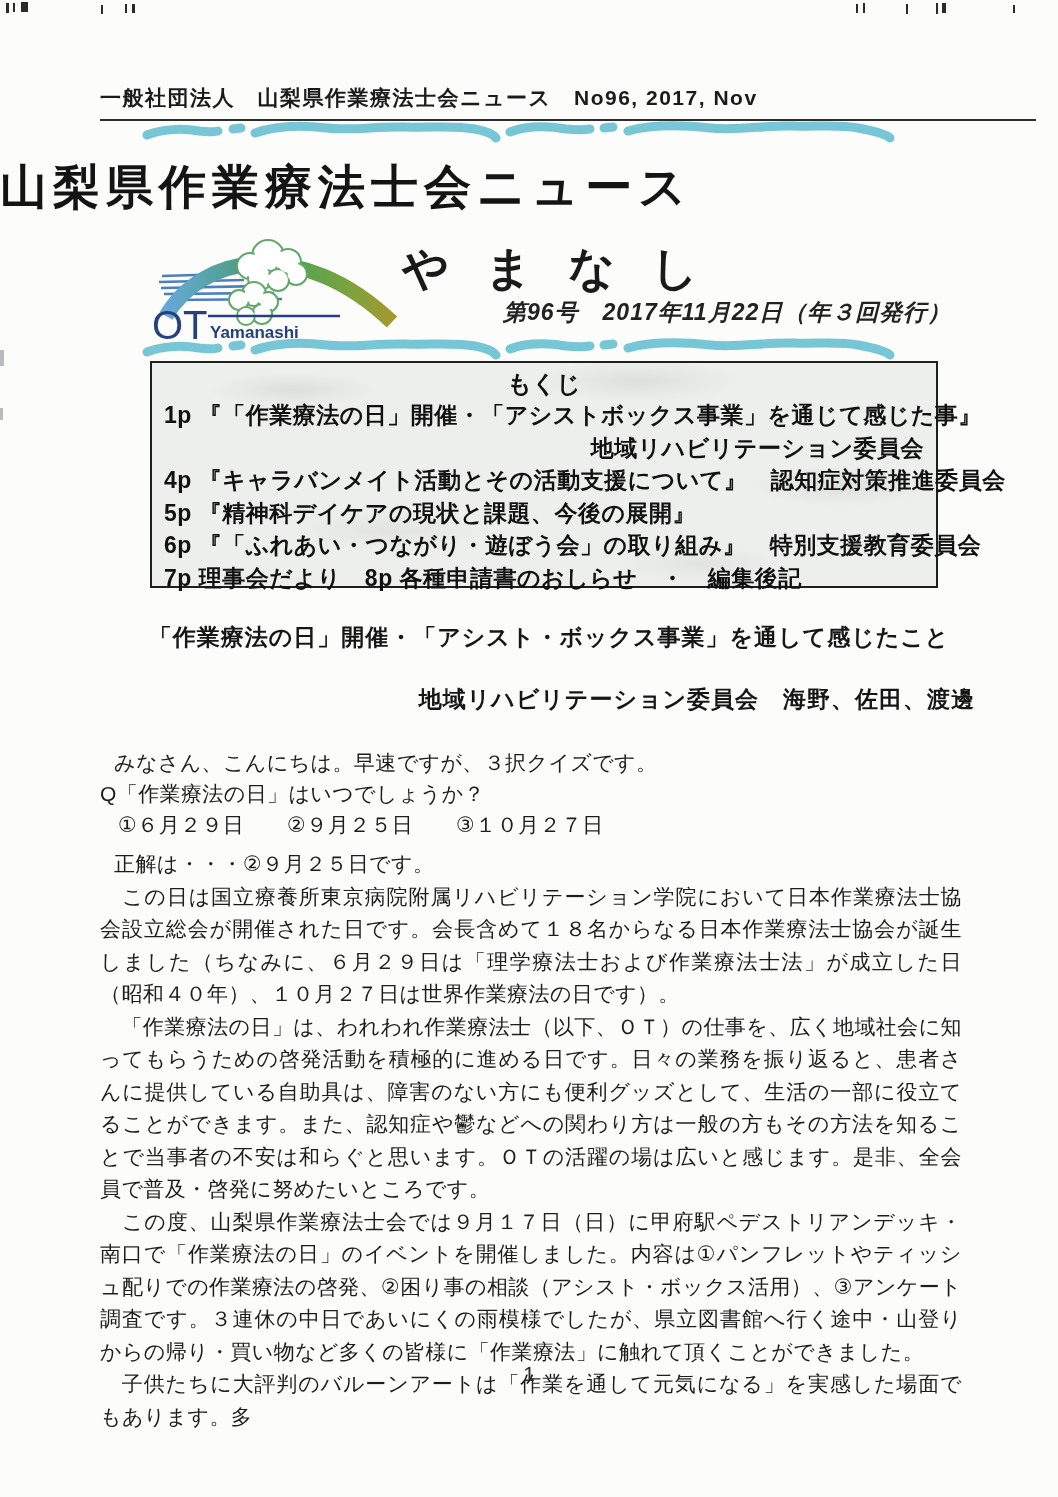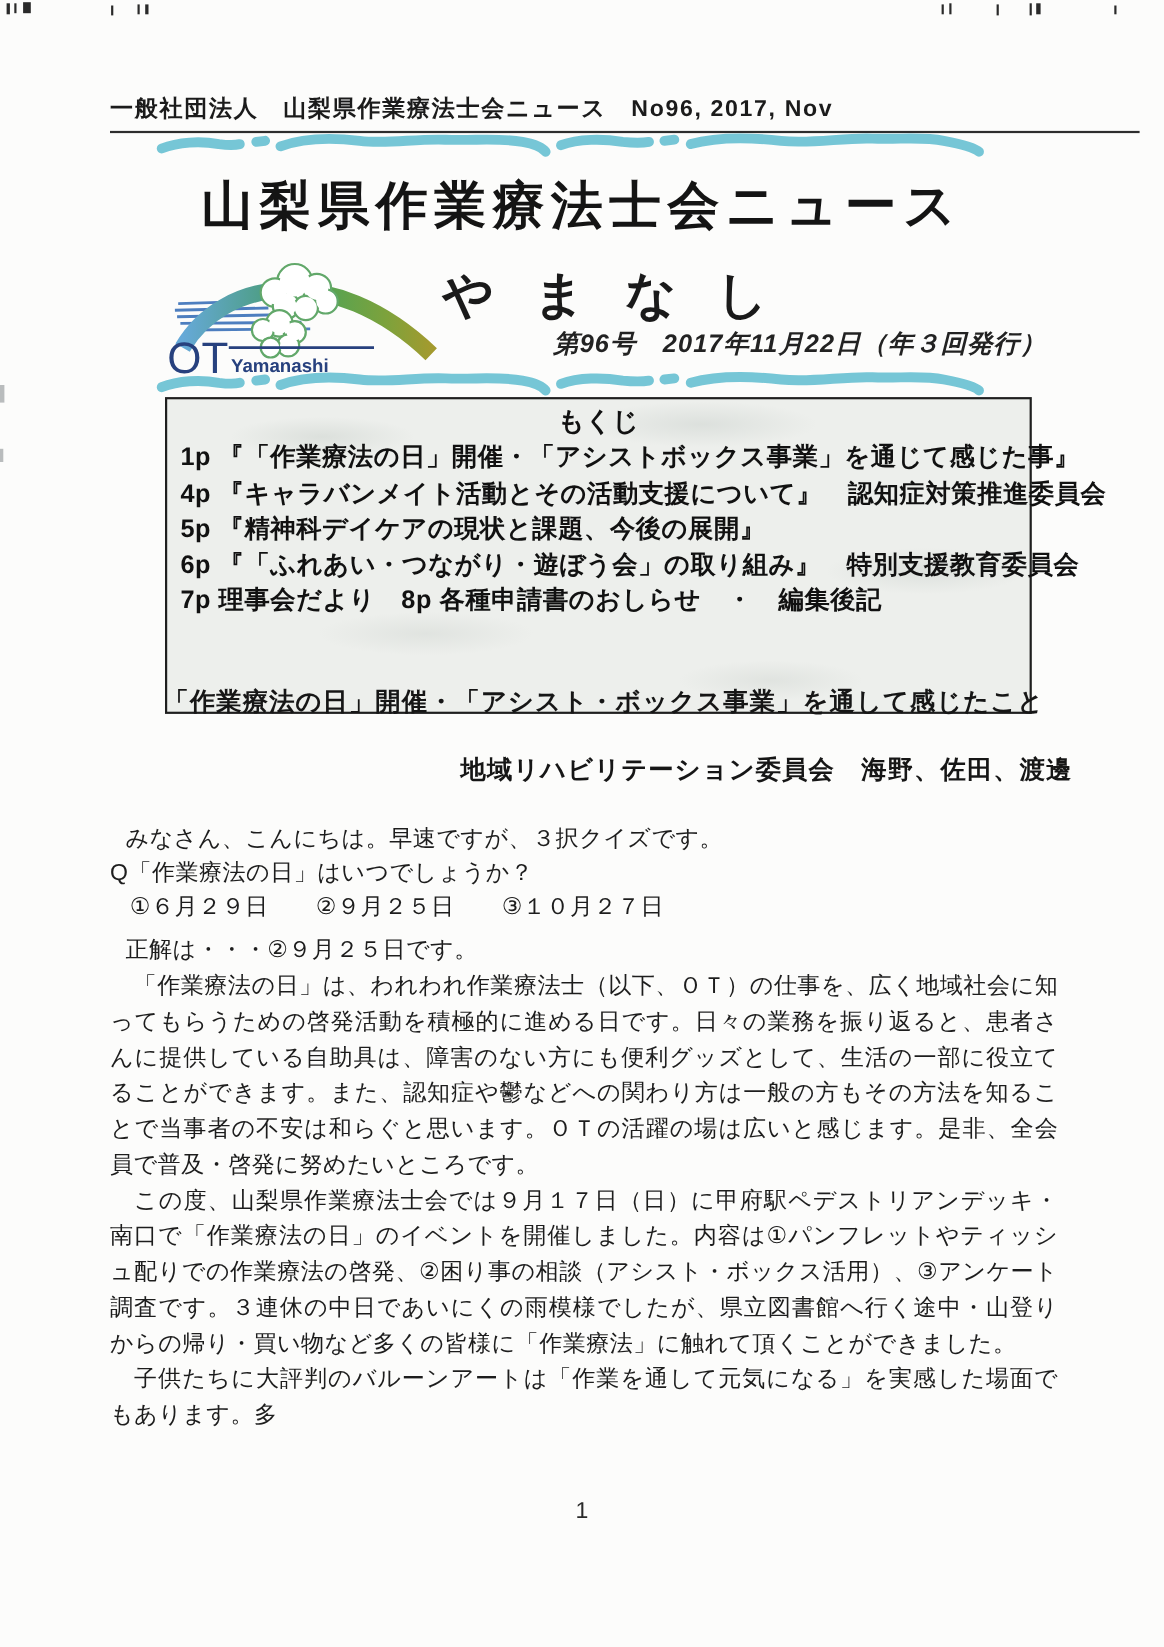--- a/index.html
+++ b/index.html
@@ -21,40 +21,40 @@
     padding-bottom:7px;border-bottom:2.5px solid #2d2d2d;color:#1b1b1b;
   }
 
   
   .wave{left:136px;width:802px;height:30px;}
   .wave.top{top:116px;}
   .wave.bottom{top:333px;}
 
   
   .main-title{
-    left:0;width:100%;top:156px;text-align:center;
+    left:0;width:100%;top:156px;
     font-size:47px;font-weight:600;letter-spacing:6px;color:#141414;
   }
 
   
   .logo{left:150px;top:236px;width:268px;height:110px;}
 
   
   .subtitle{
     left:402px;top:238px;font-size:46px;font-weight:600;
     letter-spacing:36px;color:#1a1a1a;white-space:nowrap;
   }
   .issue-line{
     left:503px;top:297px;font-size:23px;font-weight:600;
     letter-spacing:1px;color:#222;white-space:nowrap;font-style:italic;
   }
 
   
   .toc-box{
-    left:150px;top:361px;width:788px;height:288px;box-sizing:border-box;
+    left:150px;top:361px;width:788px;height:227px;box-sizing:border-box;
     border:2.5px solid #1f1f1f;
     background:
       radial-gradient(ellipse 120px 26px at 18% 12%, rgba(175,185,178,.28), transparent 70%),
       radial-gradient(ellipse 150px 30px at 62% 8%,  rgba(170,180,175,.25), transparent 70%),
       radial-gradient(ellipse 130px 30px at 88% 55%, rgba(172,182,176,.25), transparent 70%),
       radial-gradient(ellipse 140px 28px at 30% 75%, rgba(178,186,180,.22), transparent 70%),
       radial-gradient(ellipse 120px 26px at 70% 90%, rgba(178,186,180,.22), transparent 70%),
       #edefec;
     padding:5px 12px 0 12px;color:#111;
   }
@@ -189,32 +189,34 @@
     <path d="M118 17 C 140 9, 165 9, 190 12 C 215 15, 240 10, 268 11 C 295 12, 316 9, 338 13 C 349 15, 356 18, 359 22"></path>
     <path d="M373 16 C 389 10, 411 10, 429 13 C 439 14, 447 14, 453 13"></path>
     <path d="M467 12 L 476 11"></path>
     <path d="M491 15 C 516 8, 546 9, 573 12 C 601 15, 629 9, 656 10 C 681 11, 701 8, 721 12 C 737 15, 749 18, 753 22"></path>
   </g>
 </svg>
 
 <div class="abs toc-box">
   <div class="toc-heading">もくじ</div>
   <div class="toc-row">1p 『「作業療法の日」開催・「アシストボックス事業」を通じて感じた事』</div>
+  <div class="toc-row right">地域リハビリテーション委員会</div>
   <div class="toc-row">4p 『キャラバンメイト活動とその活動支援について』　認知症対策推進委員会</div>
   <div class="toc-row">5p 『精神科デイケアの現状と課題、今後の展開』</div>
   <div class="toc-row">6p 『「ふれあい・つながり・遊ぼう会」の取り組み』　特別支援教育委員会</div>
   <div class="toc-row">7p 理事会だより　8p 各種申請書のおしらせ　・　編集後記</div>
 </div>
 
 <div class="abs article-title">「作業療法の日」開催・「アシスト・ボックス事業」を通して感じたこと</div>
 <div class="abs byline">地域リハビリテーション委員会　海野、佐田、渡邊</div>
 
 <div class="abs body-text">
   <p class="quiz indent-sm">みなさん、こんにちは。早速ですが、３択クイズです。</p>
   <p class="quiz">Q「作業療法の日」はいつでしょうか？</p>
   <p class="quiz indent-md">①６月２９日　　②９月２５日　　③１０月２７日</p>
   <p class="gap-above indent-sm">正解は・・・②９月２５日です。</p>
+  <p>　この日は国立療養所東京病院附属リハビリテーション学院において日本作業療法士協会設立総会が開催された日です。会長含めて１８名からなる日本作業療法士協会が誕生しました（ちなみに、６月２９日は「理学療法士および作業療法士法」が成立した日（昭和４０年）、１０月２７日は世界作業療法の日です）。</p>
   <p>　「作業療法の日」は、われわれ作業療法士（以下、ＯＴ）の仕事を、広く地域社会に知ってもらうための啓発活動を積極的に進める日です。日々の業務を振り返ると、患者さんに提供している自助具は、障害のない方にも便利グッズとして、生活の一部に役立てることができます。また、認知症や鬱などへの関わり方は一般の方もその方法を知ることで当事者の不安は和らぐと思います。ＯＴの活躍の場は広いと感じます。是非、全会員で普及・啓発に努めたいところです。</p>
   <p>　この度、山梨県作業療法士会では９月１７日（日）に甲府駅ペデストリアンデッキ・南口で「作業療法の日」のイベントを開催しました。内容は①パンフレットやティッシュ配りでの作業療法の啓発、②困り事の相談（アシスト・ボックス活用）、③アンケート調査です。３連休の中日であいにくの雨模様でしたが、県立図書館へ行く途中・山登りからの帰り・買い物など多くの皆様に「作業療法」に触れて頂くことができました。</p>
   <p>　子供たちに大評判のバルーンアートは「作業を通して元気になる」を実感した場面でもあります。多</p>
 </div>
 
 <div class="abs page-number">1</div>
 
 </body></html>

